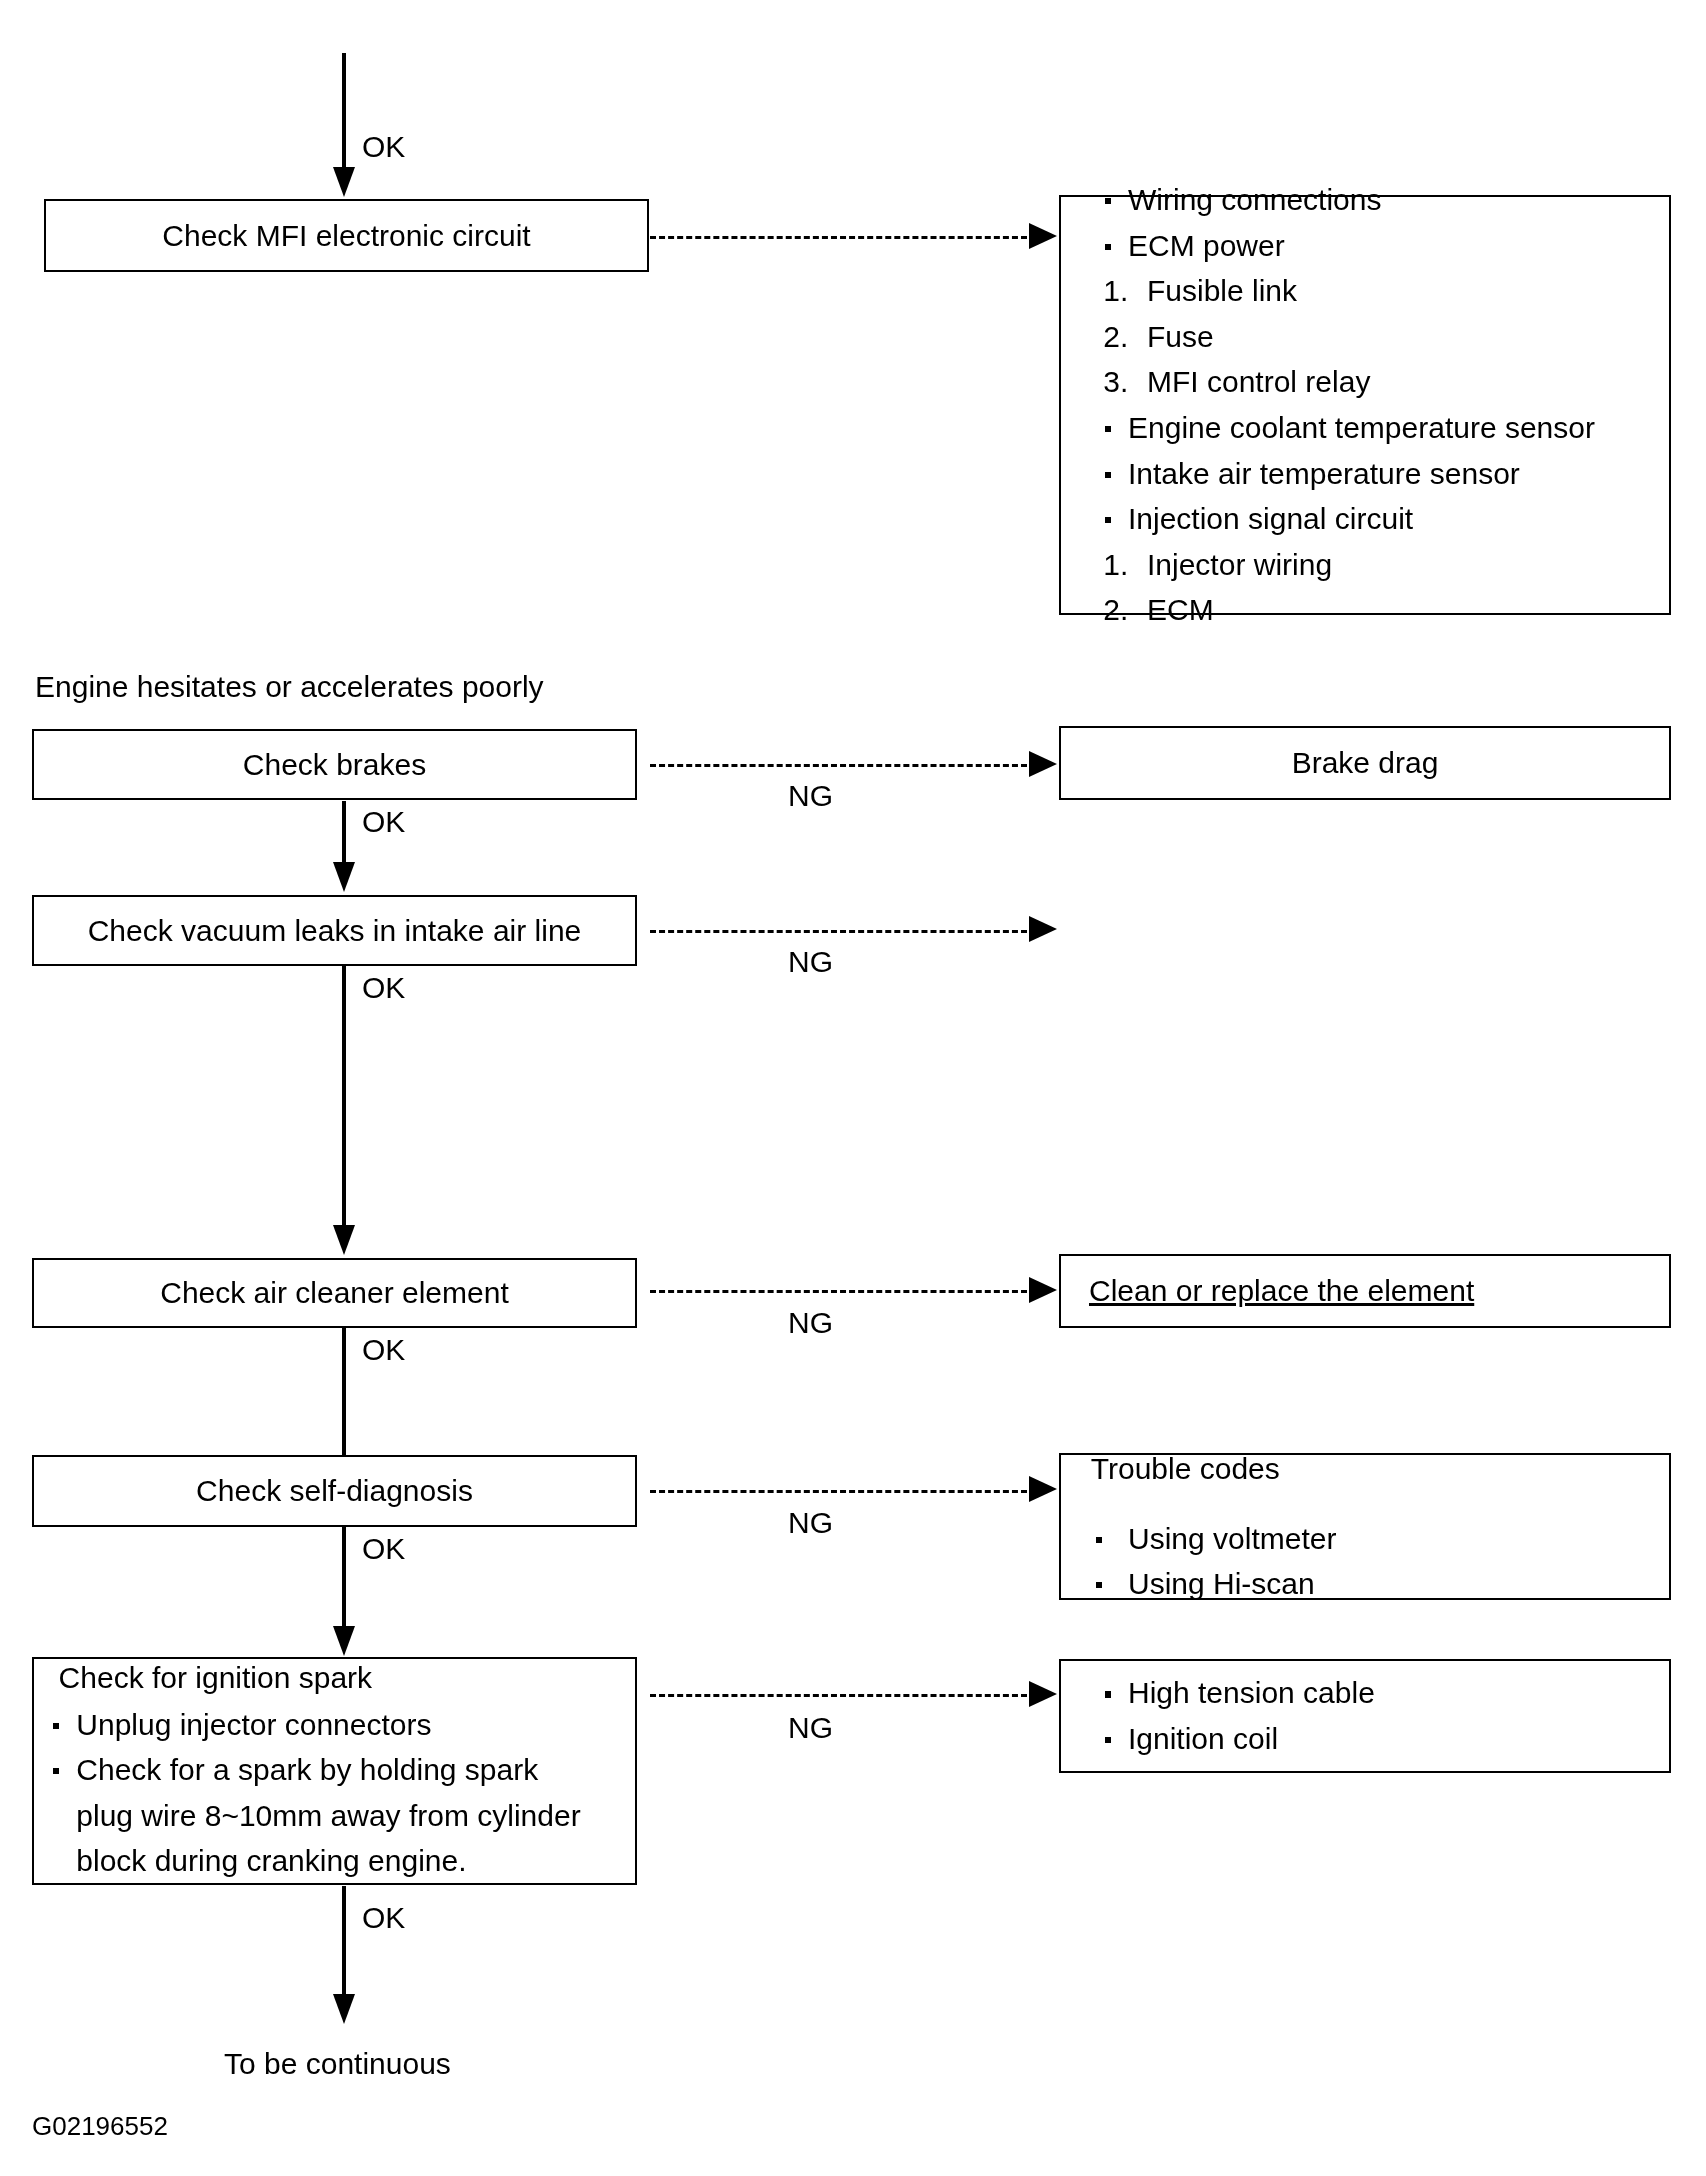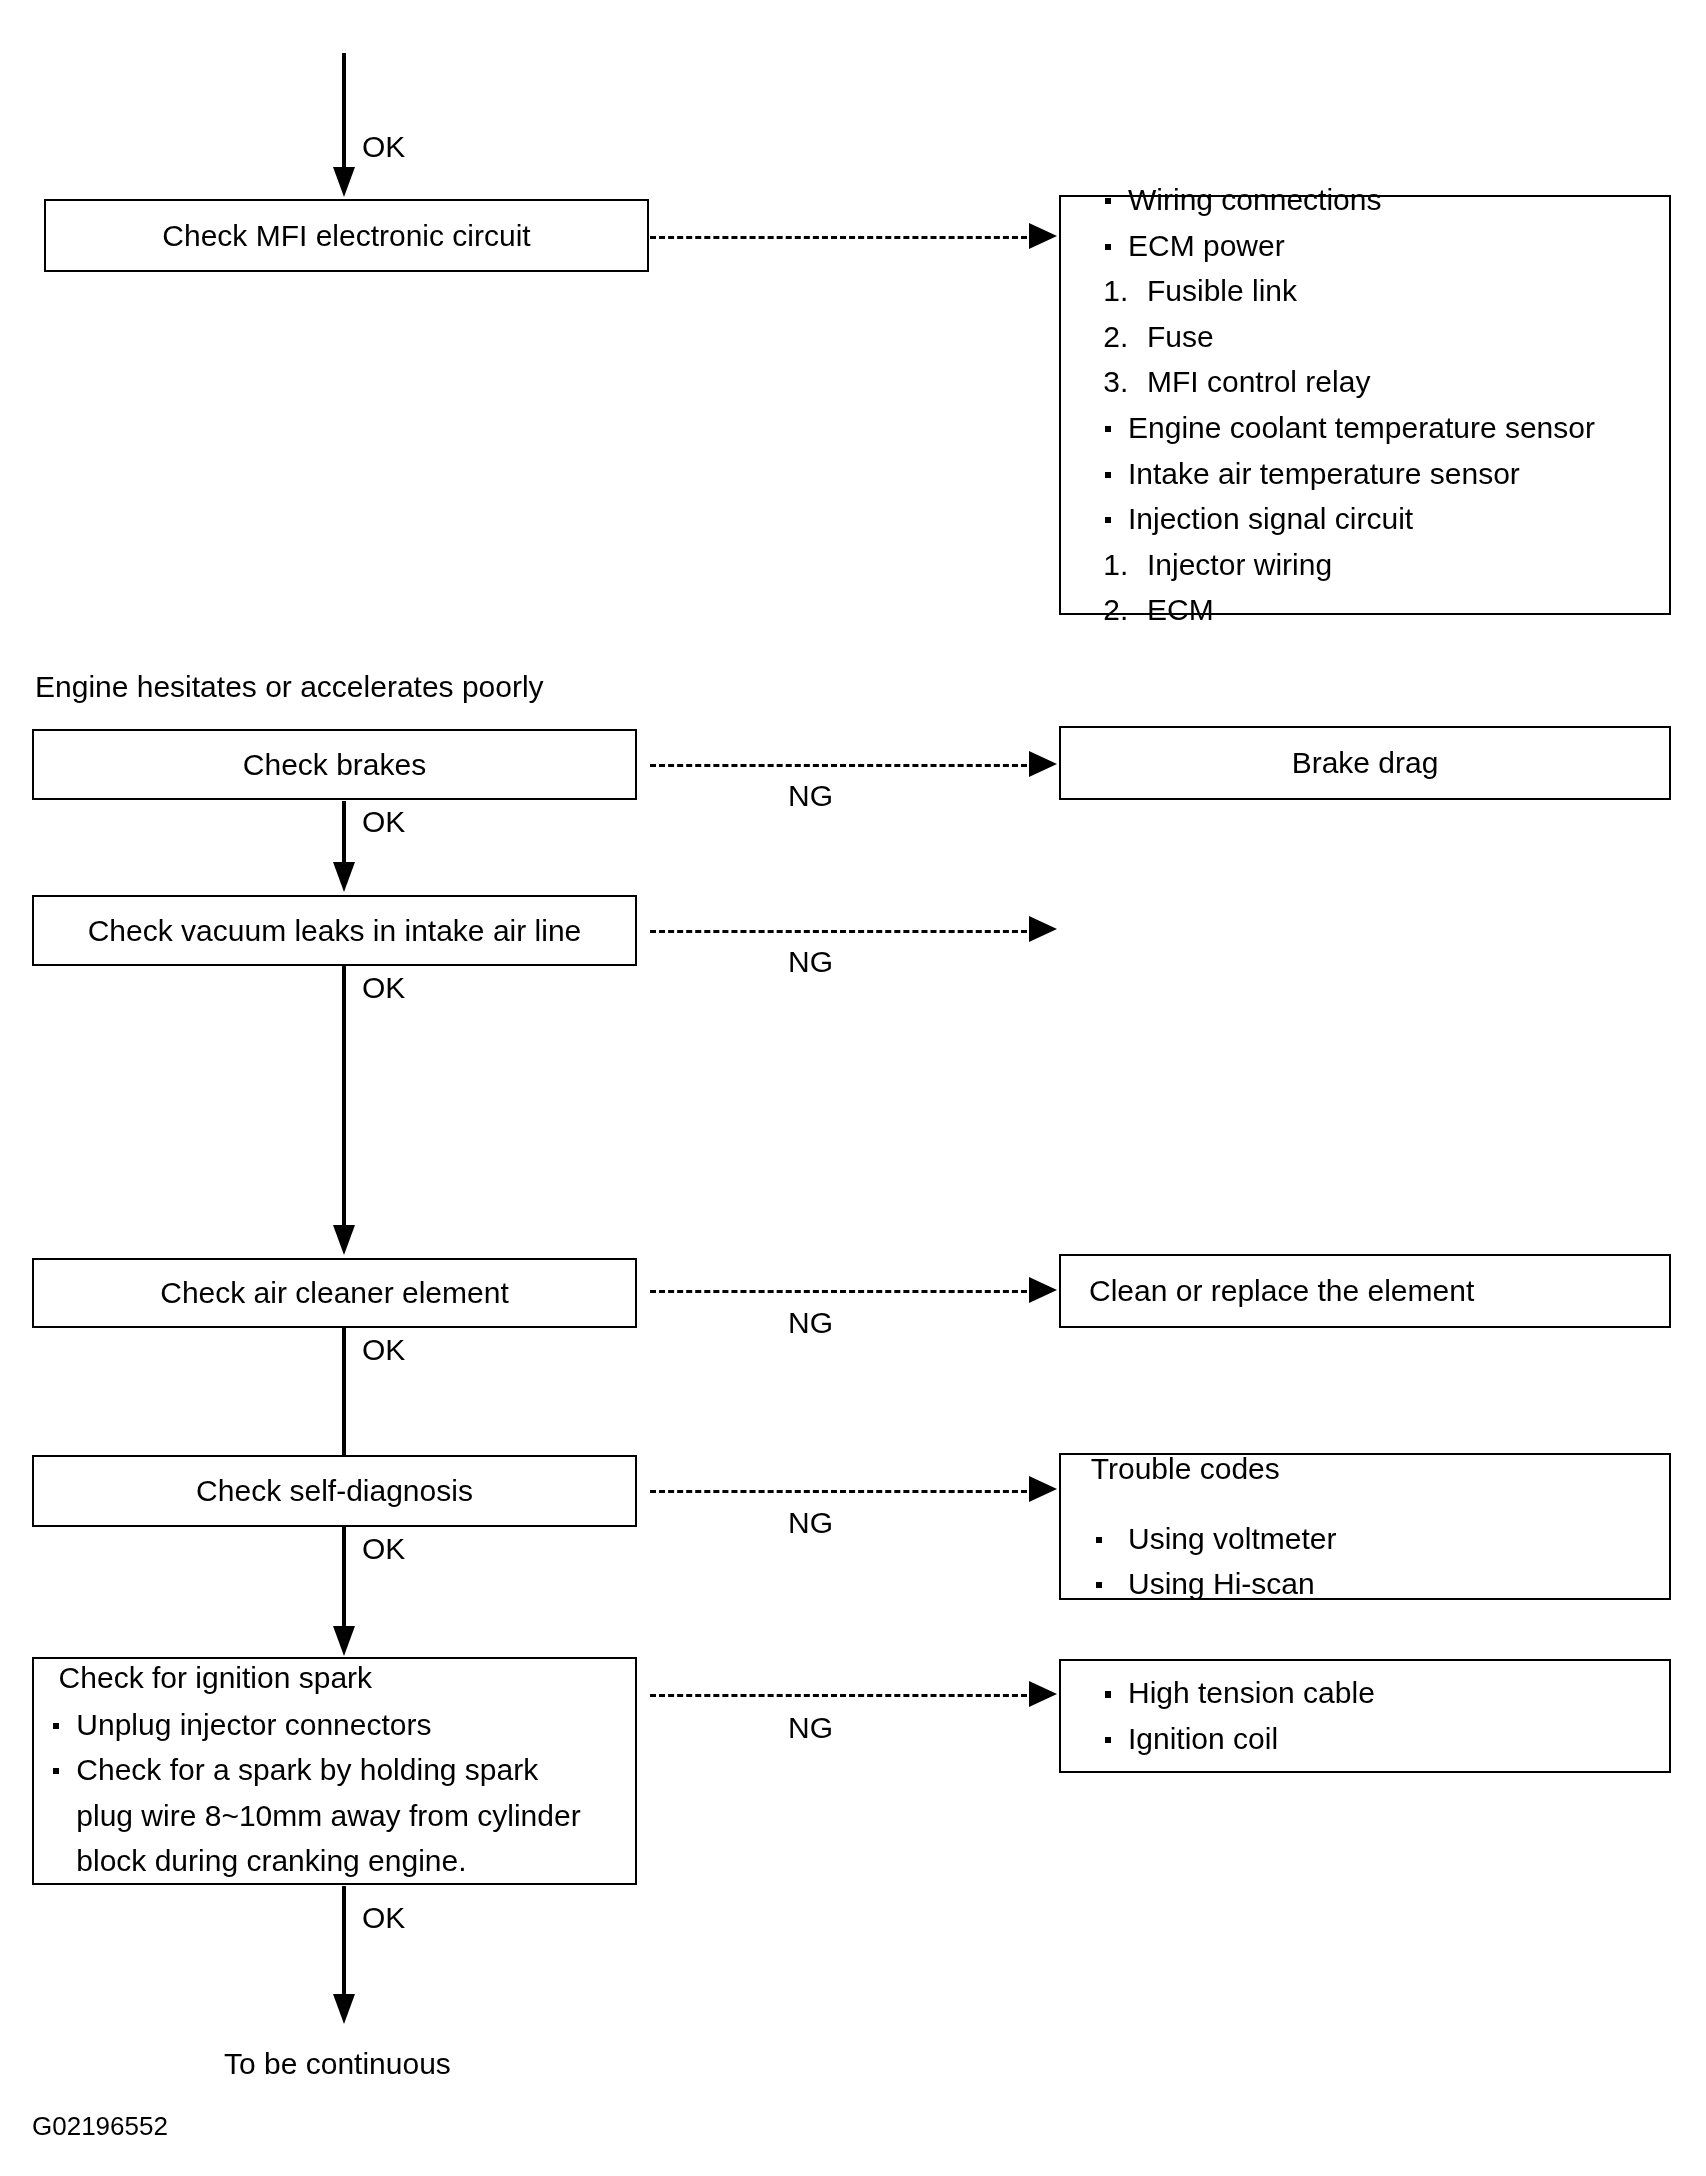--- a/index.html
+++ b/index.html
@@ -181,21 +181,21 @@
   <div class="arrow-down" style="left:333px; top:1225px;"></div>
   <div class="edge-label" style="left:362px; top:971px;">OK</div>
 
   <div class="box box-center" style="left:32px; top:1258px; width:605px; height:70px;">
     <span class="btxt">Check air cleaner element</span>
   </div>
   <div class="dashline" style="left:650px; top:1290px; width:377px;"></div>
   <div class="arrow-right" style="left:1029px; top:1277px;"></div>
   <div class="edge-label" style="left:788px; top:1306px;">NG</div>
 
-  <div class="box box-left" style="left:1059px; top:1254px; width:612px; height:74px; padding-left:28px;">
+  <div class="box box-left" style="left:1059px; top:1254px; width:612px; height:74px; padding-left:28px;text-decoration:underline;">
     <span class="btxt">Clean or replace the element</span>
   </div>
 
   <div class="vline" style="left:342px; top:1328px; width:3.5px; height:127px;"></div>
   <div class="edge-label" style="left:362px; top:1333px;">OK</div>
 
   <div class="box box-center" style="left:32px; top:1455px; width:605px; height:72px;">
     <span class="btxt">Check self-diagnosis</span>
   </div>
   <div class="dashline" style="left:650px; top:1490px; width:377px;"></div>

